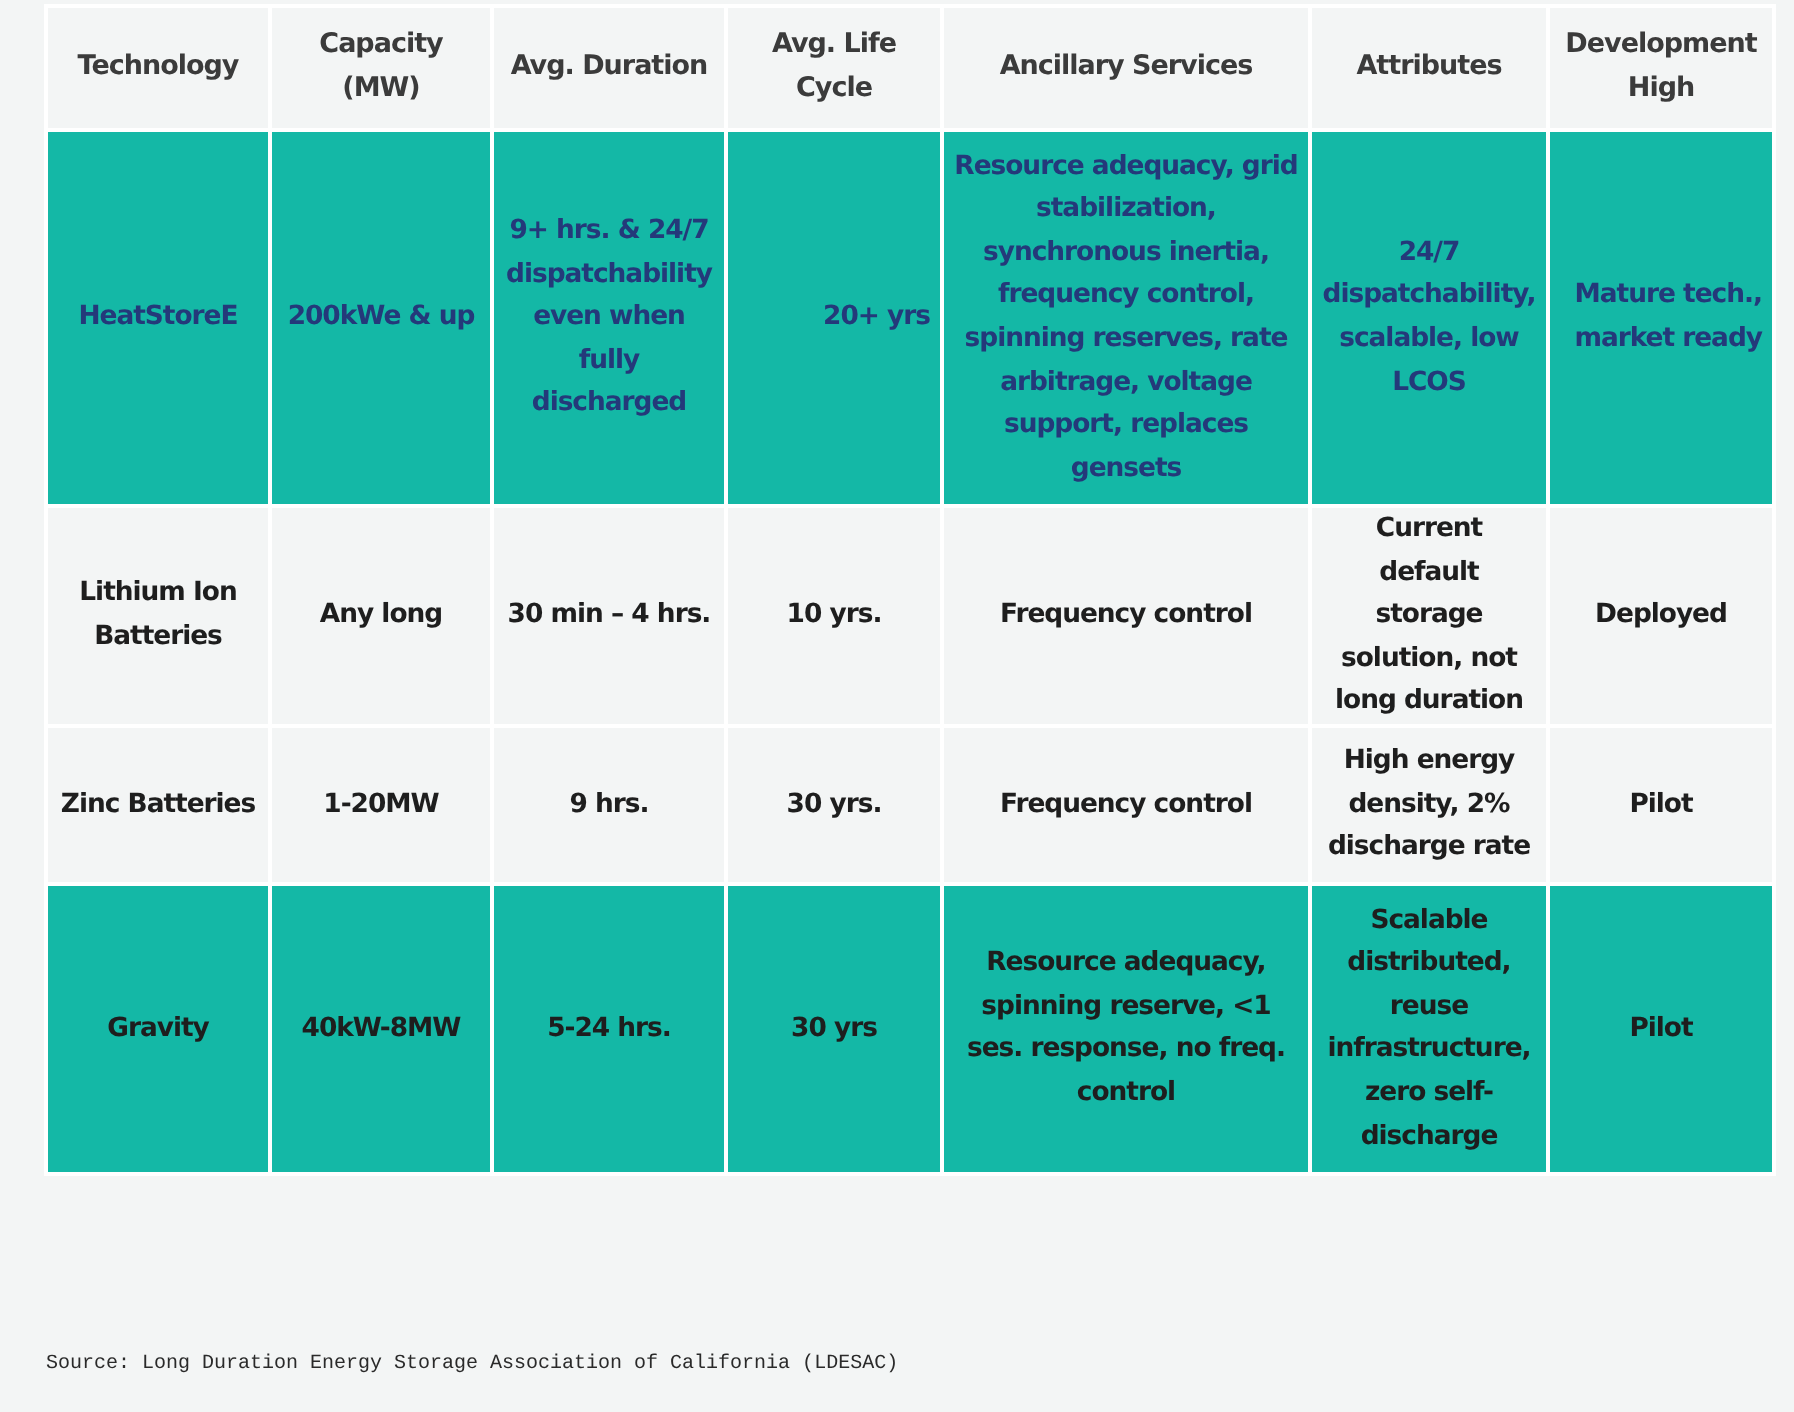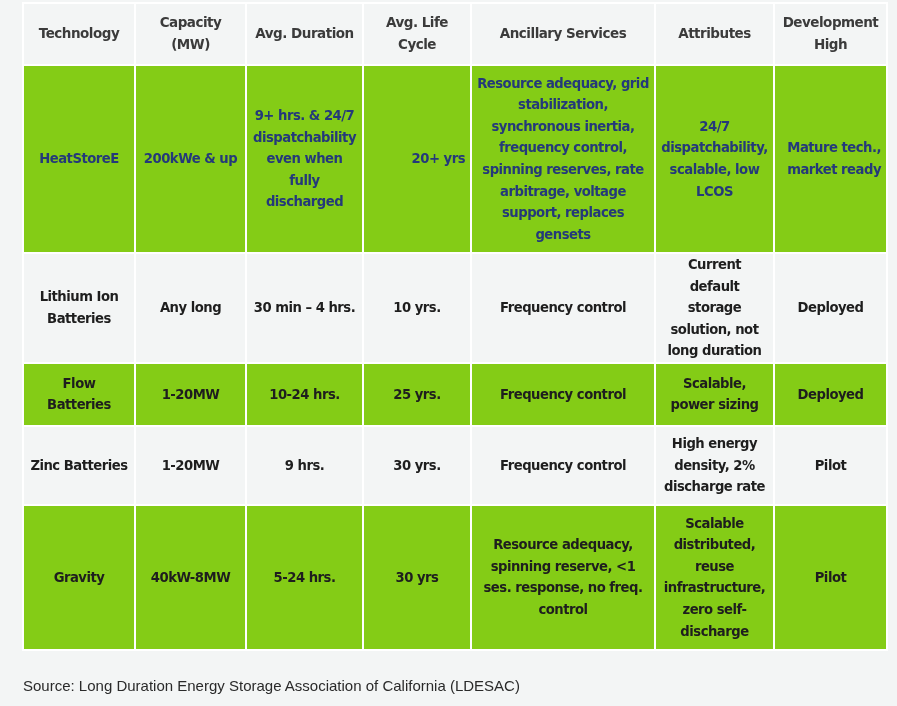--- a/index.html
+++ b/index.html
@@ -18,35 +18,35 @@
   th, td {
     border: 2px solid #ffffff;
     text-align: center; vertical-align: middle;
     font-weight: bold;
     font-size: 13.2px;
     line-height: 21.6px;
     padding: 0 5px;
     letter-spacing: -0.5px;
   }
   th { background: #f3f5f5; color: #3b3b3b; height: 60px; font-size: 13.5px; }
-  tr.even td { background: #84cc16; }
+  tr.even td { background: #14b8a6; }
   tr.odd td { background: #f3f5f5; }
   tr.highlight td { color: #24397a; }
   tr td { color: #1e1e1e; }
   col.c1 { width: 112px; } col.c2 { width: 111px; } col.c3 { width: 117px; }
   col.c4 { width: 108px; } col.c5 { width: 184px; } col.c6 { width: 119px; } col.c7 { width: 113px; }
   tr.r0 td { height: 186px; }
   tr.r1 td { height: 99px; margin-top: 44px; }
   tr.r2 td { height: 61px; }
   tr.r3 td { height: 77px; }
   tr.r4 td { height: 143px; }
   .source {
     position: absolute; left: 23px; top: 677px;
-    font-family: Liberation Sans, sans-serif;
-    font-size: 15px; color: #2a2a2a;
+    font-family: Liberation Mono, monospace;
+    font-size: 10px; color: #2a2a2a;
   }
 </style>
 </head>
 <body>
 
 <table>
   <colgroup>
     <col class="c1">
       <col class="c2">
       <col class="c3">
@@ -78,29 +78,20 @@
     </tr>
     <tr class="odd r1">
       <td>Lithium Ion Batteries</td>
       <td>Any long</td>
       <td>30 min – 4 hrs.</td>
       <td>10 yrs.</td>
       <td>Frequency control</td>
       <td>Current default storage solution, not long duration</td>
       <td>Deployed</td>
     </tr>
-    <tr class="even r2">
-      <td>Flow Batteries</td>
-      <td>1-20MW</td>
-      <td>10-24 hrs.</td>
-      <td>25 yrs.</td>
-      <td>Frequency control</td>
-      <td>Scalable, power sizing</td>
-      <td>Deployed</td>
-    </tr>
     <tr class="odd r3">
       <td>Zinc Batteries</td>
       <td>1-20MW</td>
       <td>9 hrs.</td>
       <td>30 yrs.</td>
       <td>Frequency control</td>
       <td>High energy density, 2% discharge rate</td>
       <td>Pilot</td>
     </tr>
     <tr class="even r4">

